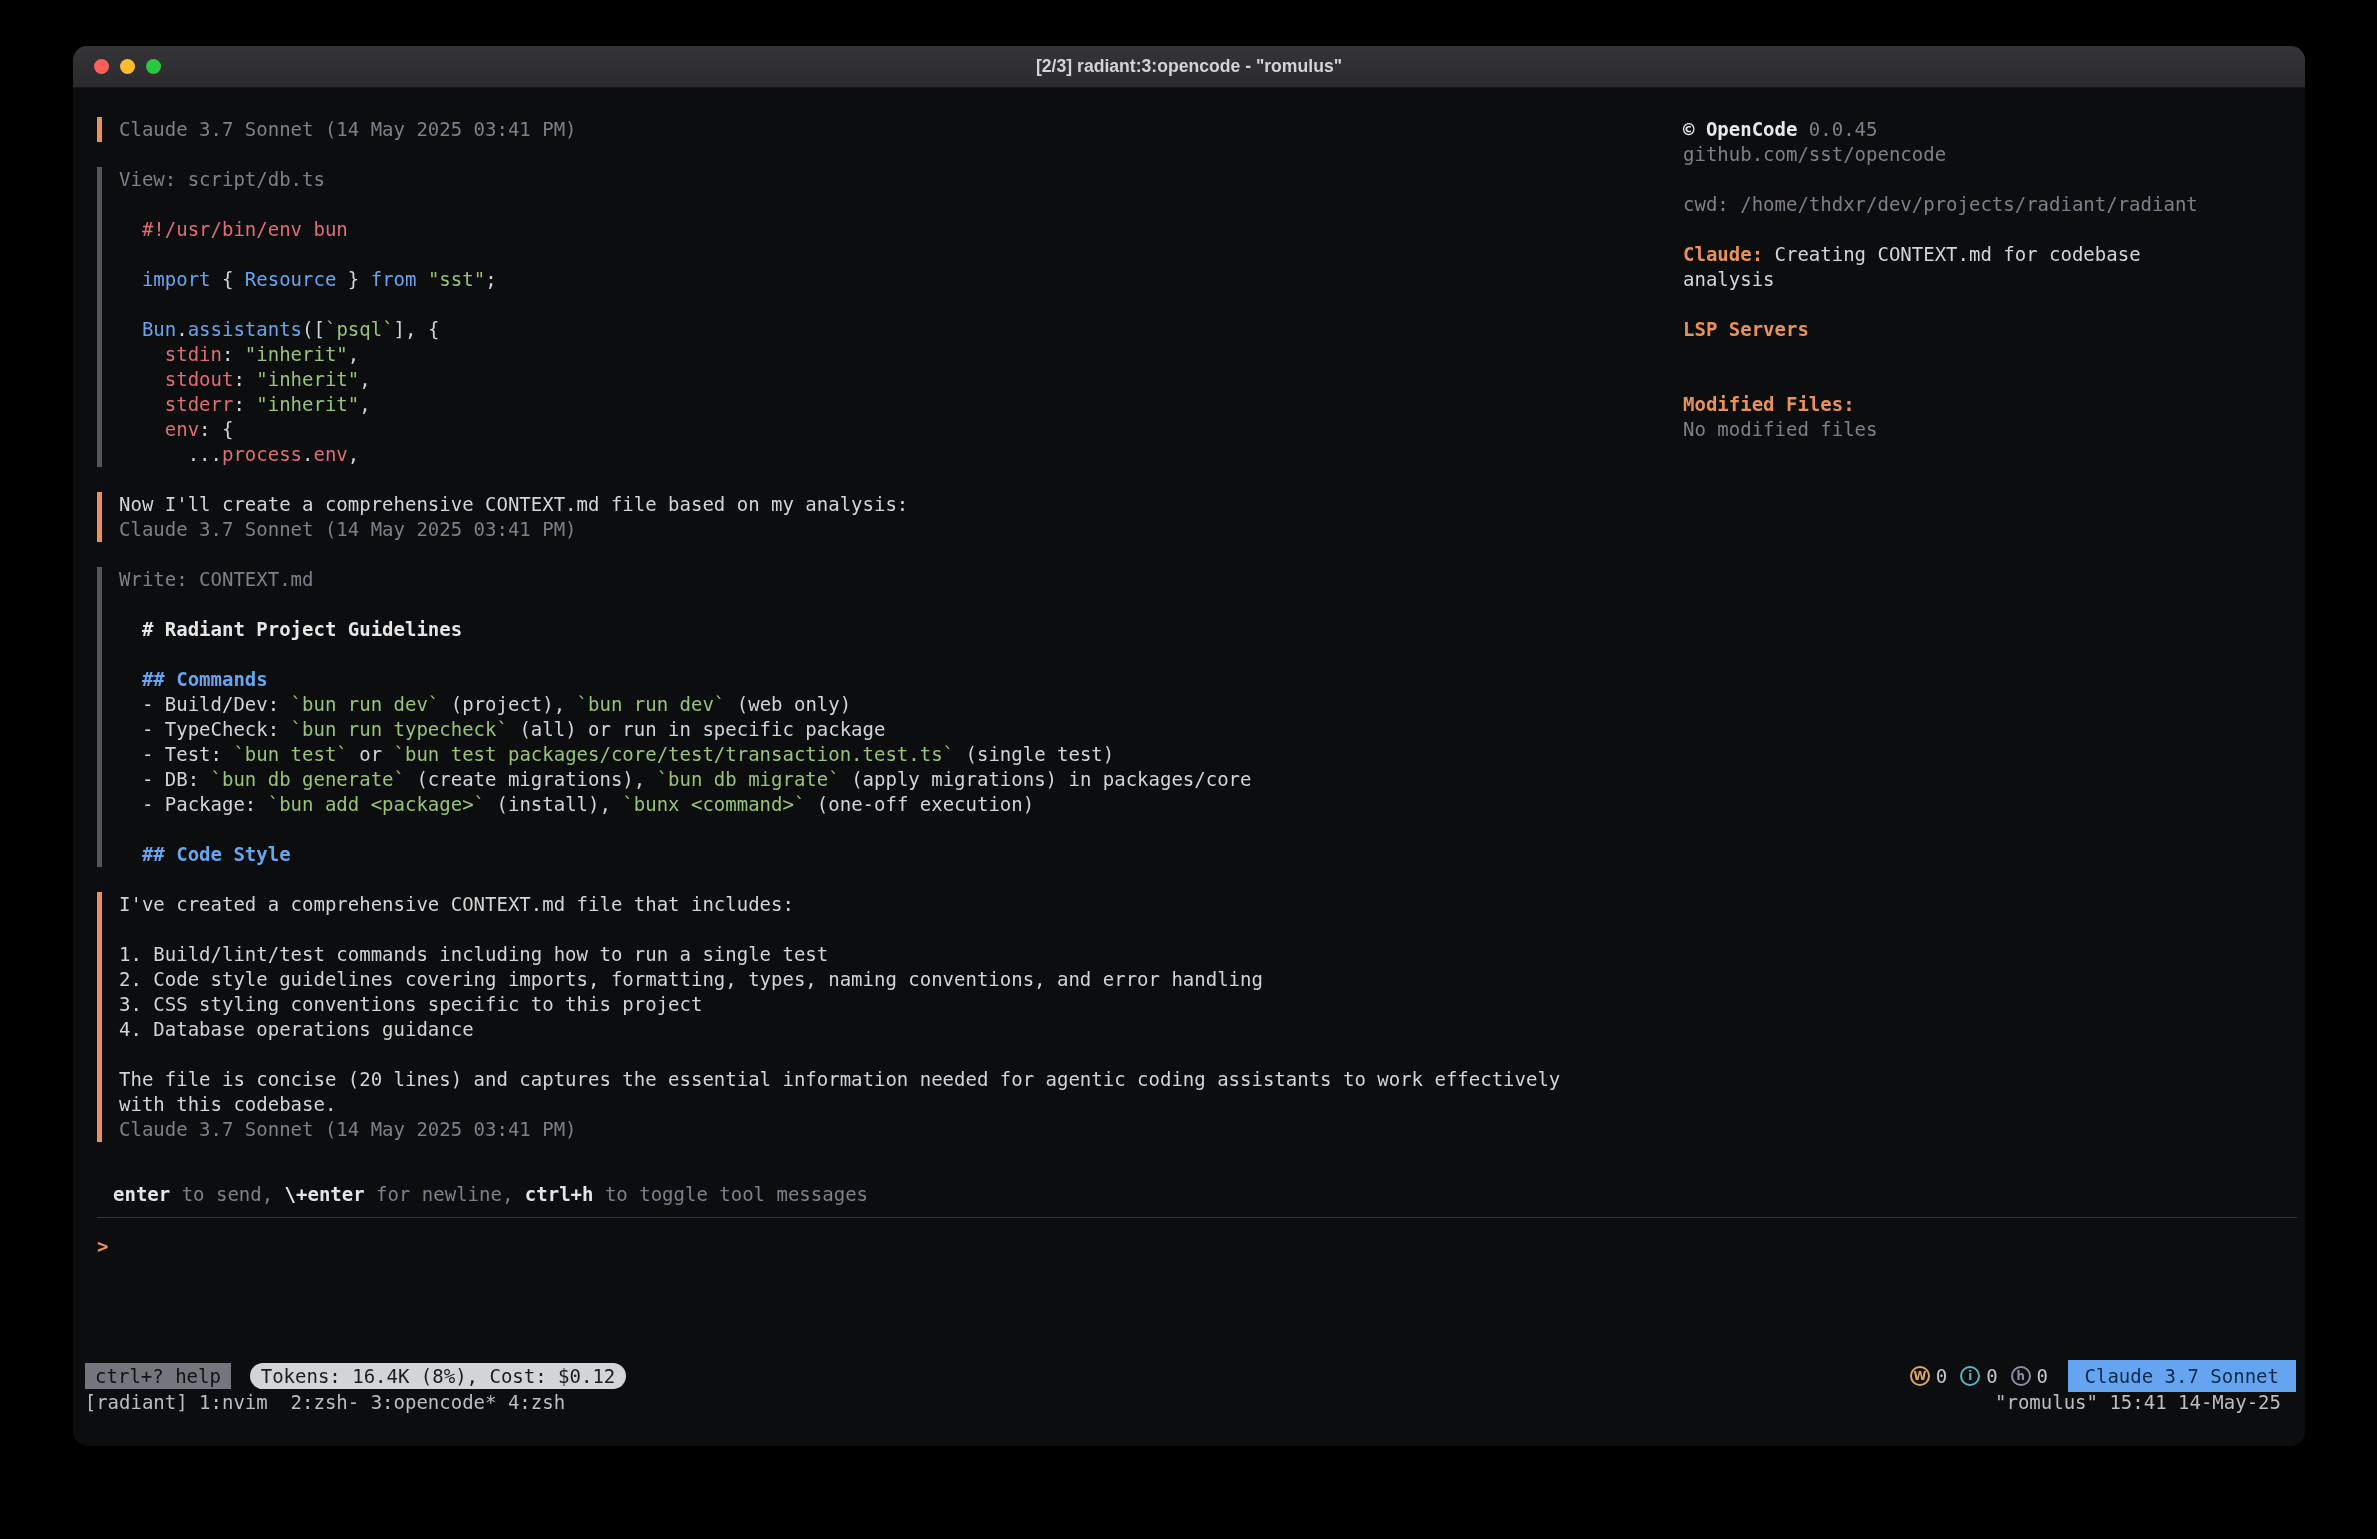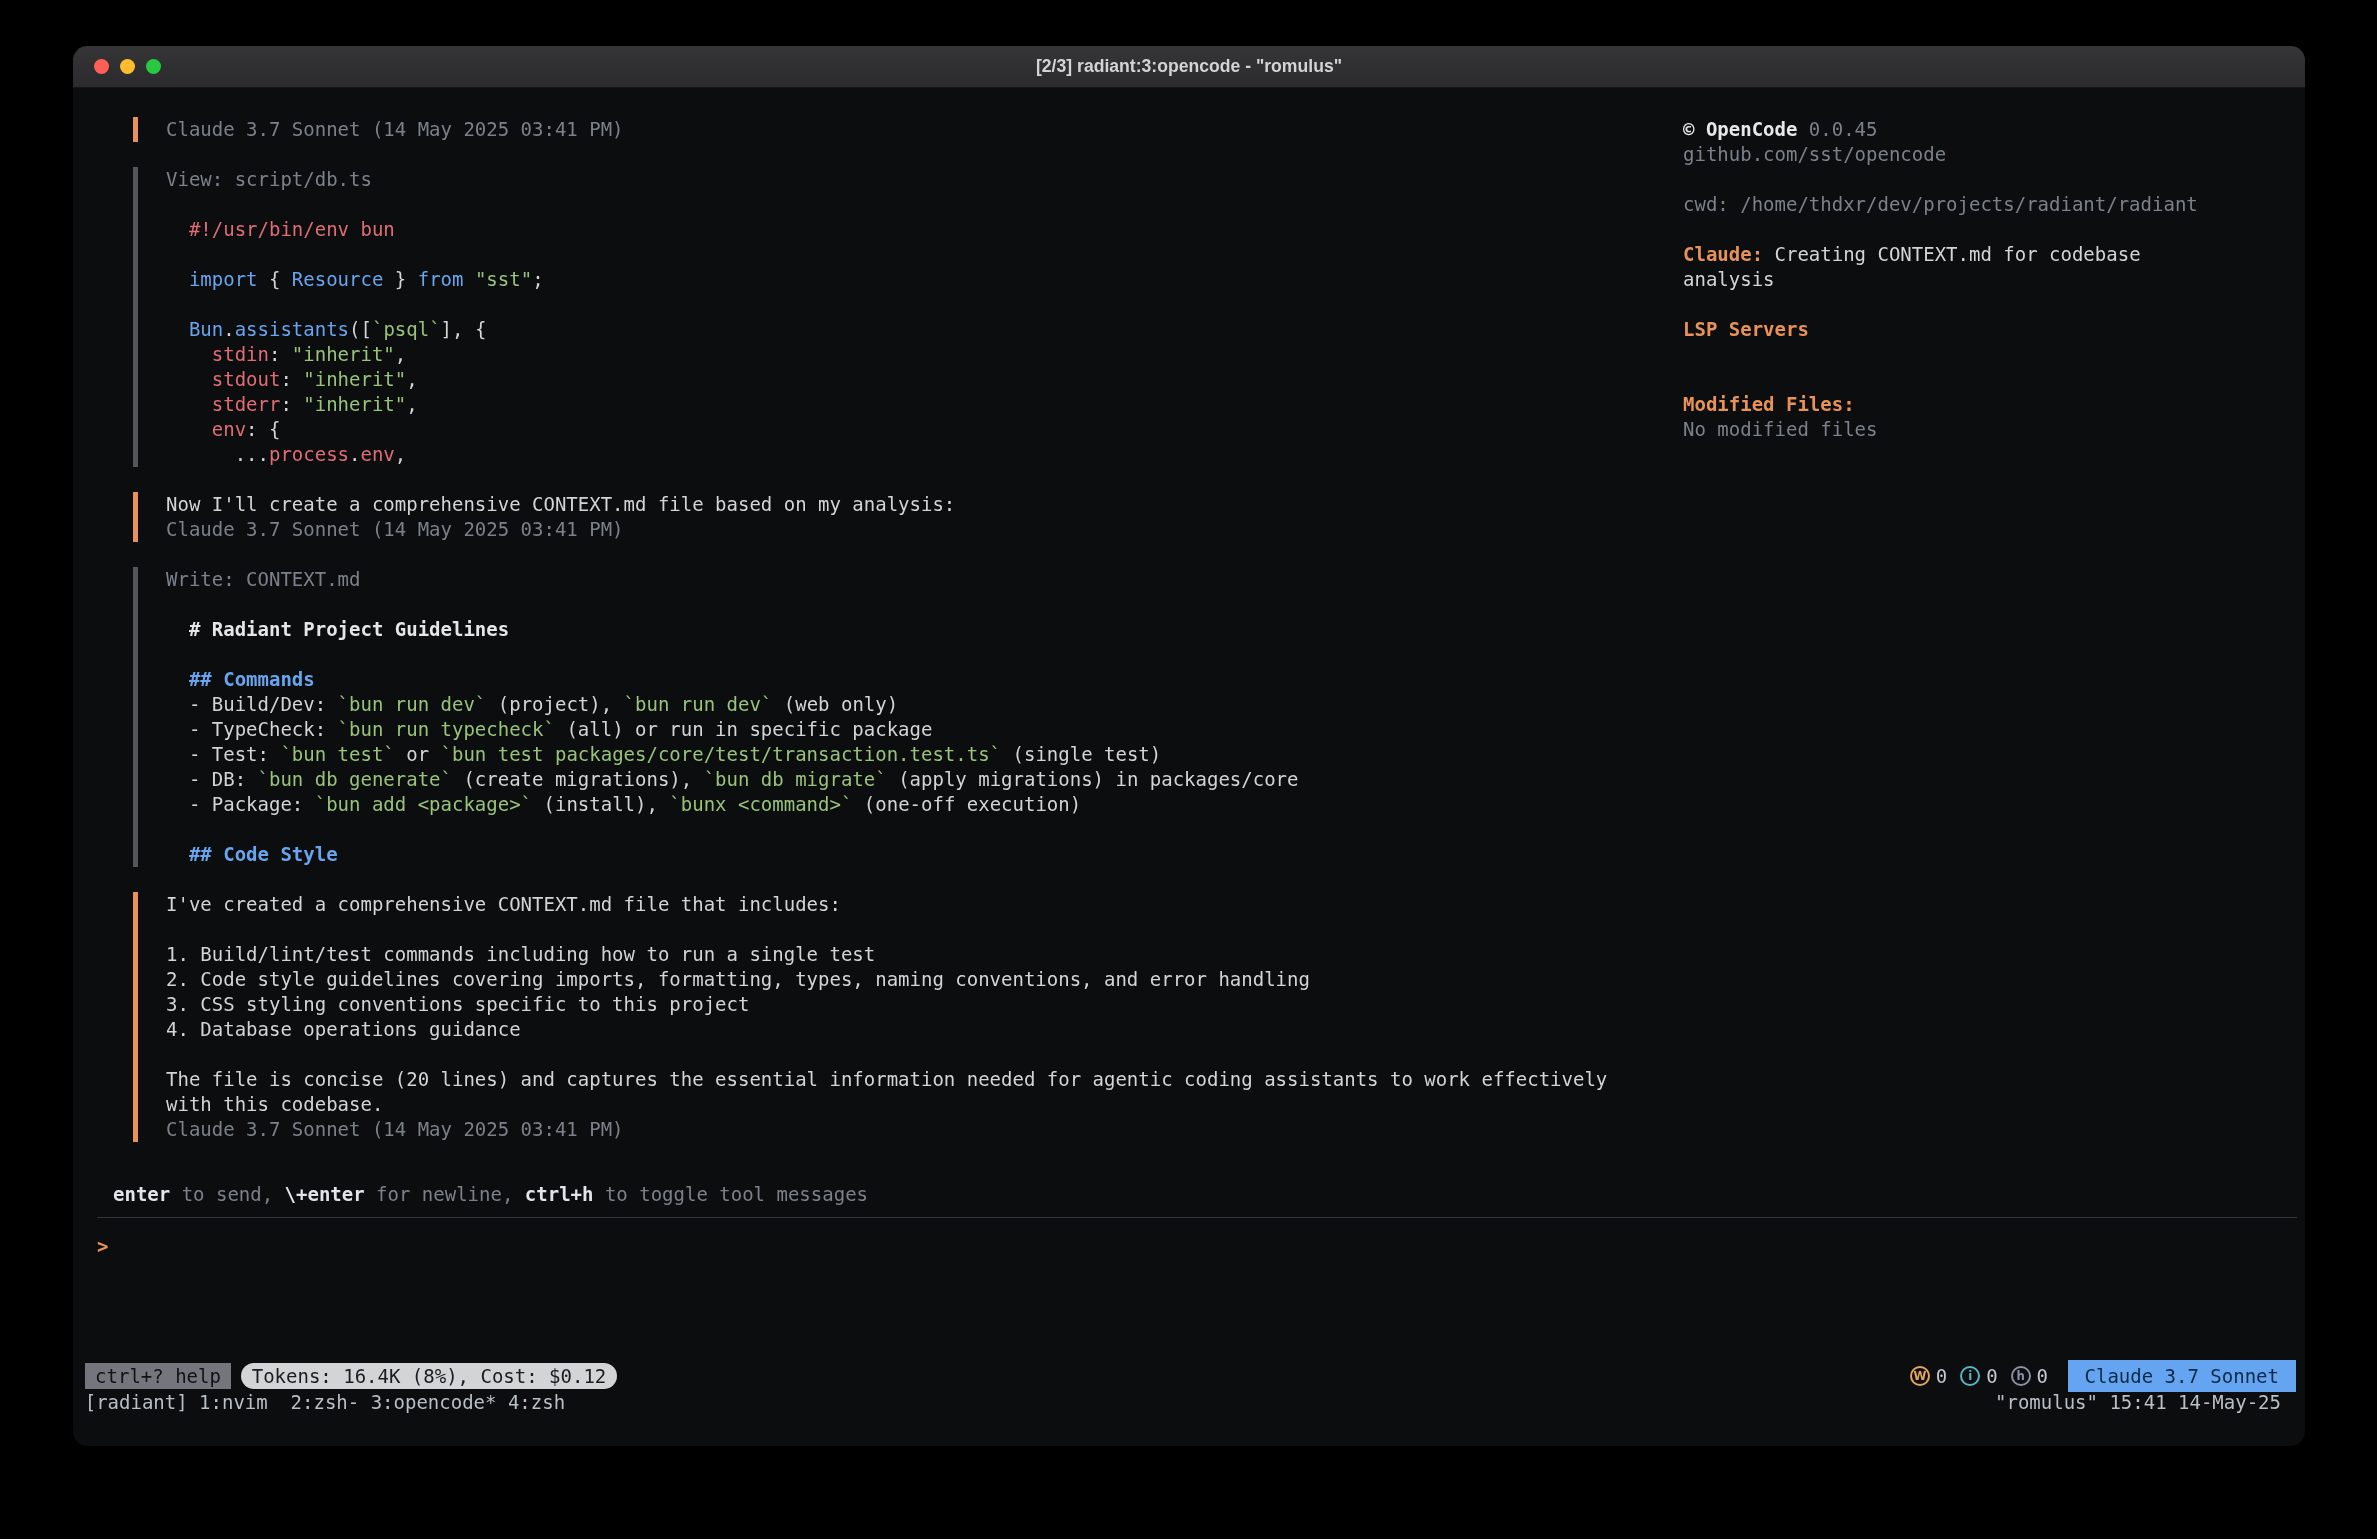--- a/index.html
+++ b/index.html
@@ -19,21 +19,21 @@
   .light.red{background:#ff5f57}.light.yellow{background:#febc2e}.light.green{background:#28c840}
 
   .term { position:relative; height:1358px; font-size:19px; line-height:25px; color:#d4d4d4; }
   .content { display:flex; }
   .main-col { flex:1; min-width:0; padding:29px 0 0 24px; overflow:hidden; }
   .sidebar { width:622px; flex:0 0 622px; padding:29px 26px 0 0; overflow:hidden; }
 
   .line { height:25px; white-space:pre; }
   .gap  { height:25px; }
 
-  .block { border-left:5.9px solid transparent; padding-left:28px;margin-left:36px; }
+  .block { border-left:5.9px solid transparent; padding-left:17px; }
   .block.accent { border-left-color:#e8925a; }
   .block.tool   { border-left-color:#54565a; }
 
   .t-fg{color:#d4d4d4}
   .t-dim{color:#7b818a}
   .t-red{color:#e06c75}
   .t-blue{color:#68a5ee}
   .t-green{color:#98c379}
   .t-orange{color:#e8925a;font-weight:700}
   .t-h1{color:#e6e6e6;font-weight:700}
@@ -42,21 +42,21 @@
   .t-bold{color:#e2e4e7;font-weight:700}
   .t-tmux{color:#b8bfc6;white-space:pre}
 
   .hint { position:absolute; left:40px; top:1094px; }
   .separator { position:absolute; left:24px; right:7.8px; top:1129px; height:1.3px; background:#33353a; }
   .promptline { position:absolute; left:24px; top:1146px; height:25px; width:1305px; }
   .promptline span { font-weight:700; }
 
   .statusrow { position:absolute; left:11.7px; right:9px; top:1275px; height:26px;
                display:flex; align-items:center; justify-content:space-between; }
-  .status-left { display:flex; align-items:center; gap:10px; }
+  .status-left { display:flex; align-items:center; gap:19px; }
   .status-right { display:flex; align-items:center; gap:19.6px; }
   .badge { display:inline-flex; align-items:center; height:26px; padding:0 10.4px; white-space:pre; }
   .badge.help   { background:#73777d; color:#101214; }
   .badge.tokens { background:#d2d4d6; color:#1a1c1f;border-radius:13px; }
   .badge.model  { background:#64a4f1; color:#0e2a47; padding:16px 17px; }
   .diaggroup { display:flex; align-items:center; gap:13px; }
   .diag { display:inline-flex; align-items:center; gap:5.9px; }
   .circ { width:20px; height:20px; border-radius:50%; border:2px solid;
           display:inline-flex; align-items:center; justify-content:center;
           font-size:11.7px; font-weight:700; font-family:"DejaVu Sans",sans-serif; }

